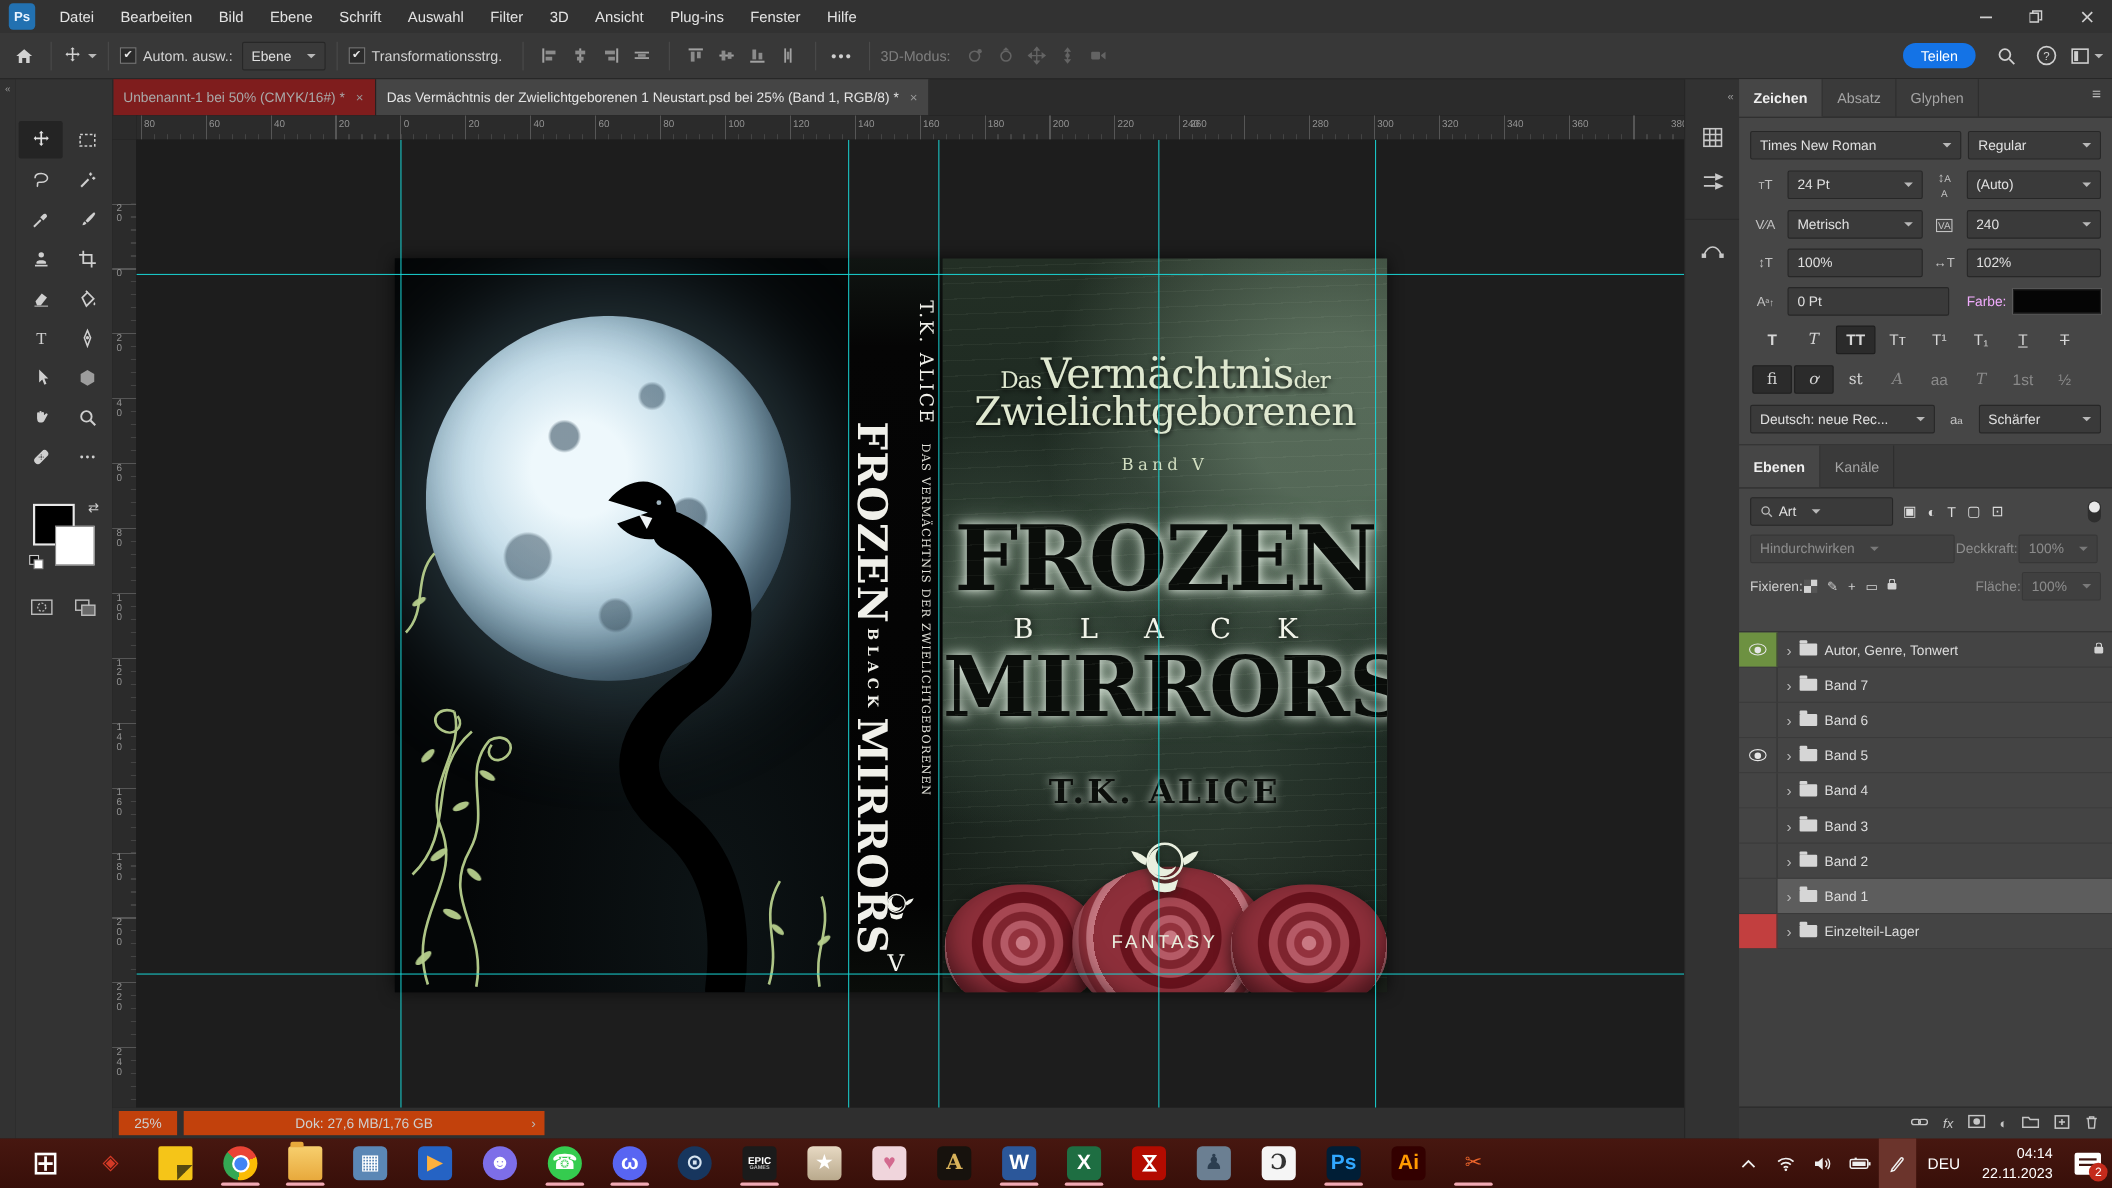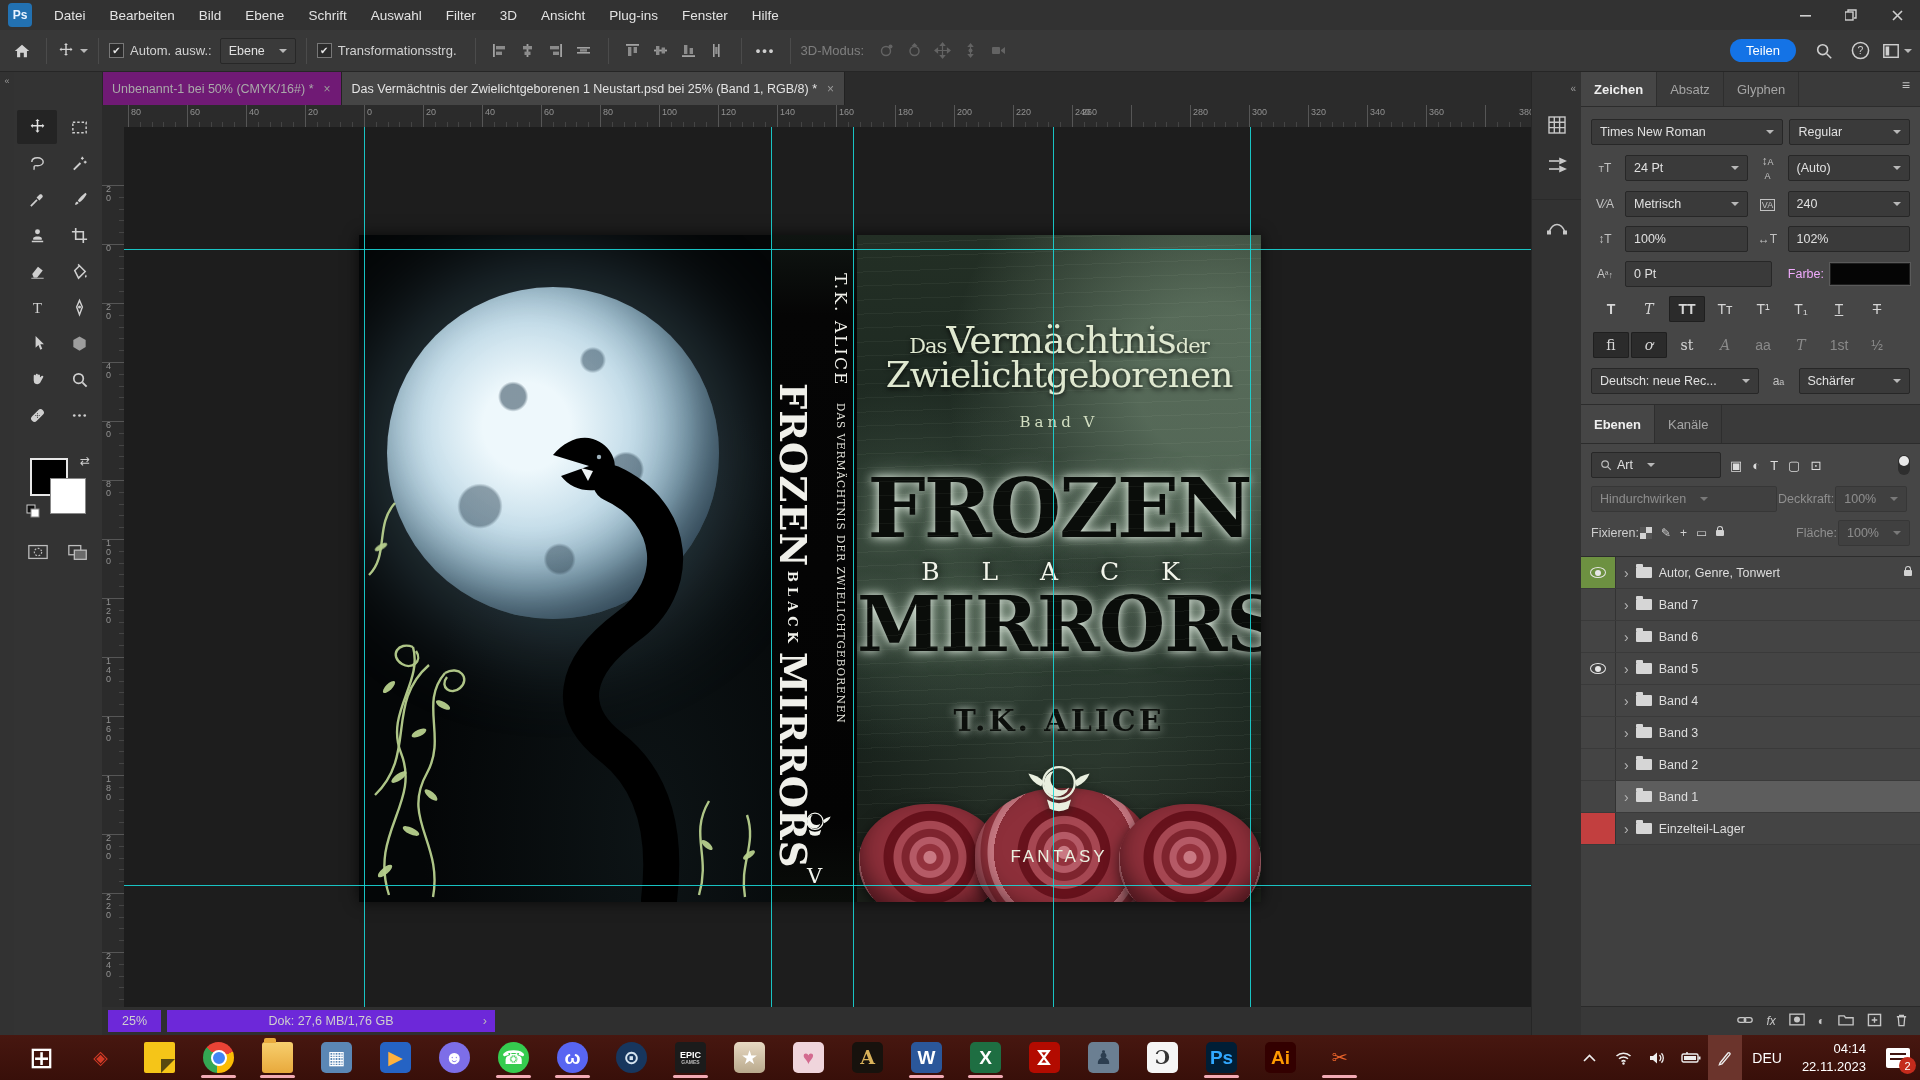--- a/index.html
+++ b/index.html
@@ -21,21 +21,21 @@
   .cb.on::after{content:"✔";}
   .opt-label{color:#d2d2d2;font-size:13px;margin-right:8px;}
   .fld{background:#3a3a3a;border:1px solid #272727;height:24px;display:inline-flex;align-items:center;padding:0 8px;color:#e0e0e0;font-size:12.5px;border-radius:2px;}
   .fld .car{margin-left:14px;}
   .car{width:0;height:0;border:4px solid transparent;border-top-color:#b8b8b8;display:inline-block;transform:translateY(2px);}
   .dim{opacity:.45;}
   .teilen{background:#1473e6;color:#fff;border-radius:13px;padding:4px 16px;font-size:13px;margin-right:14px;}
   .tool-optico{opacity:.85}
   
   #tabsrow{position:absolute;left:102px;top:72px;width:1429px;height:33px;background:#2b2b2b;display:flex;align-items:flex-end;}
-  .doctab{height:33px;display:flex;align-items:center;padding:0 10px;font-size:12.5px;background:#701a75;color:#a9a9a9;border-right:1px solid #222;max-width:600px;white-space:nowrap;}
+  .doctab{height:33px;display:flex;align-items:center;padding:0 10px;font-size:12.5px;background:#7f1d1d;color:#a9a9a9;border-right:1px solid #222;max-width:600px;white-space:nowrap;}
   .doctab.active{background:#454545;color:#e4e4e4;}
   .doctab .closex{margin-left:10px;color:#9a9a9a;font-size:12px;}
   #leftgutter{position:absolute;left:0;top:72px;width:14px;height:963px;background:#323232;color:#9a9a9a;font-size:9px;text-align:center;padding-top:4px;box-sizing:border-box;}
   
   #toolbar{position:absolute;left:14px;top:72px;width:88px;height:963px;background:#333333;border-right:1px solid #262626;}
   .tools{display:grid;grid-template-columns:40px 40px;gap:2px;padding:38px 3px 0 3px;}
   .tool{width:40px;height:34px;display:flex;align-items:center;justify-content:center;border-radius:2px;}
   .tool.selected{background:#242424;}
   .tool svg{display:block}
   .swatches{position:relative;width:60px;height:58px;margin:26px auto 0 auto;}
@@ -94,21 +94,21 @@
   .fc-black{position:absolute;left:0;right:0;top:322px;text-align:center;font-size:25px;letter-spacing:17px;color:#f2f4ea;text-shadow:0 0 8px rgba(0,0,0,.9);}
   .fc-mirrors{position:absolute;left:0;right:0;top:352px;text-align:center;font-size:76px;line-height:1;font-weight:bold;color:#0a0d0a;letter-spacing:-1px;text-shadow:0 0 10px rgba(245,255,245,.95),0 0 22px rgba(210,235,210,.55);}
   .fc-author{position:absolute;left:0;right:0;top:468px;text-align:center;font-size:30px;font-weight:bold;color:#0c0f0c;letter-spacing:3px;text-shadow:0 0 8px rgba(245,255,245,.9);}
   .fc-logo{position:absolute;left:50%;transform:translateX(-50%);top:520px;color:#e9efdf;filter:drop-shadow(0 0 5px rgba(20,30,20,.8));z-index:6}
   .fc-genre{position:absolute;left:0;right:0;top:612px;text-align:center;font-size:17px;letter-spacing:3px;color:#e9efdf;z-index:7;}
   .fc-roses{position:absolute;left:0;right:0;bottom:0;height:100px;z-index:5;}
   .rose{position:absolute;border-radius:48%;background:repeating-radial-gradient(circle at 50% 46%, #c97983 0 6px, #93323d 7px 13px, #b55a66 14px 20px, #7e242e 21px 28px, #a64752 29px 36px, #67121c 37px 46px, #8d2f3a 47px 70px);box-shadow:inset 0 -12px 22px rgba(20,0,5,.6),0 4px 14px rgba(0,0,0,.6);}
   .leafd{position:absolute;background:#15240f;border-radius:50%;}
   
   #statusbar{position:absolute;left:102px;top:1007px;width:1429px;height:28px;background:#2f2f2f;display:flex;align-items:center;font-size:12.5px;color:#cfcfcf;}
-  .st-box{background:#6d28d9;height:22px;display:flex;align-items:center;padding:0 14px;margin-left:6px;}
+  .st-box{background:#c2410c;height:22px;display:flex;align-items:center;padding:0 14px;margin-left:6px;}
   .st-doc{width:300px;justify-content:center;position:relative;}
   .st-doc::after{content:"›";position:absolute;right:8px;color:#bbb;}
   
   #dockstrip{position:absolute;left:1531px;top:72px;width:50px;height:963px;background:#323232;border-left:1px solid #262626;border-right:1px solid #262626;}
   .dock-head{height:33px;display:flex;align-items:center;justify-content:flex-end;padding-right:6px;color:#9a9a9a;font-size:10px;}
   .dock-ico{width:50px;height:40px;display:flex;align-items:center;justify-content:center;color:#c8c8c8;}
   .dock-gap{height:14px;border-bottom:1px solid #2a2a2a;margin-bottom:8px;}
   
   #panels{position:absolute;left:1581px;top:72px;width:339px;height:963px;background:#464646;display:flex;flex-direction:column;}
   .ptabs{display:flex;background:#3a3a3a;height:34px;align-items:stretch;border-bottom:1px solid #2c2c2c;}
@@ -876,21 +876,21 @@
       <span class="fld dim" style="width:168px;">
           <span>Hindurchwirken</span>
           <span class="car"></span>
         </span>
       <span class="mutetxt">Deckkraft:</span>
       <span class="fld dim">
           <span>100%</span>
           <span class="car"></span>
         </span>
     </div>
-    <div class="lrow" style="margin-bottom:2px;">
+    <div class="lrow" style="margin-bottom:20px;">
       <span class="mutetxt" style="color:#cfcfcf;">Fixieren:</span>
       <span class="lockicons">
         <span class="checker"></span>
         <span>✎</span>
         <span>+</span>
         <span>▭</span>
         <span class="lock-mini"></span>
       </span>
       <span class="mutetxt" style="margin-left:auto;">Fläche:</span>
       <span class="fld dim">

